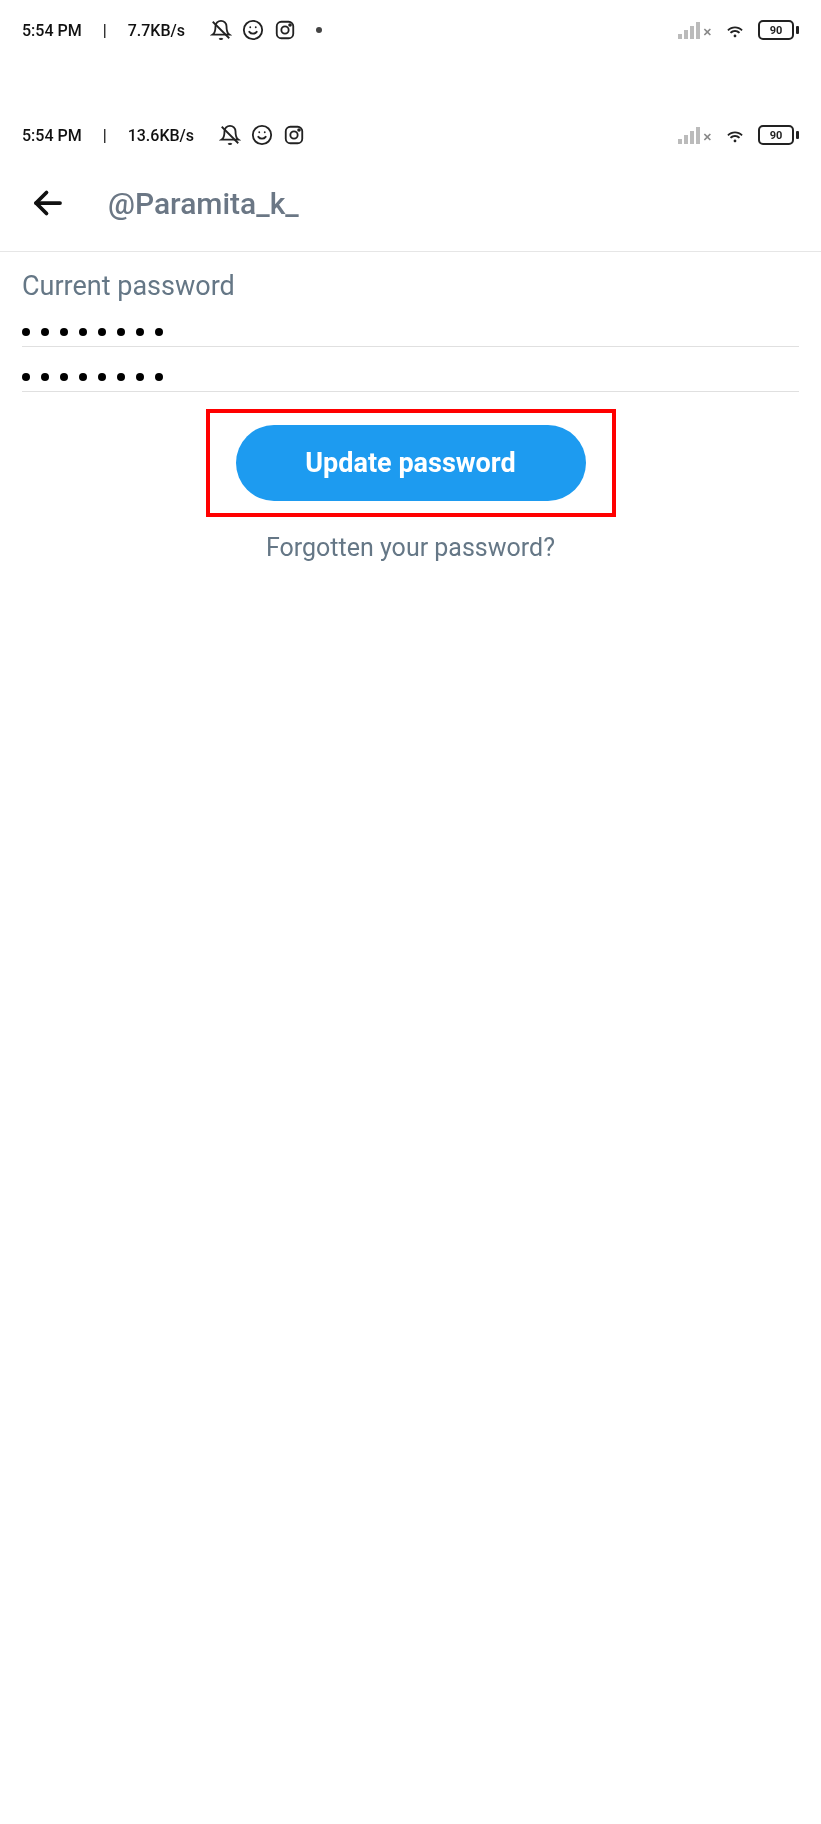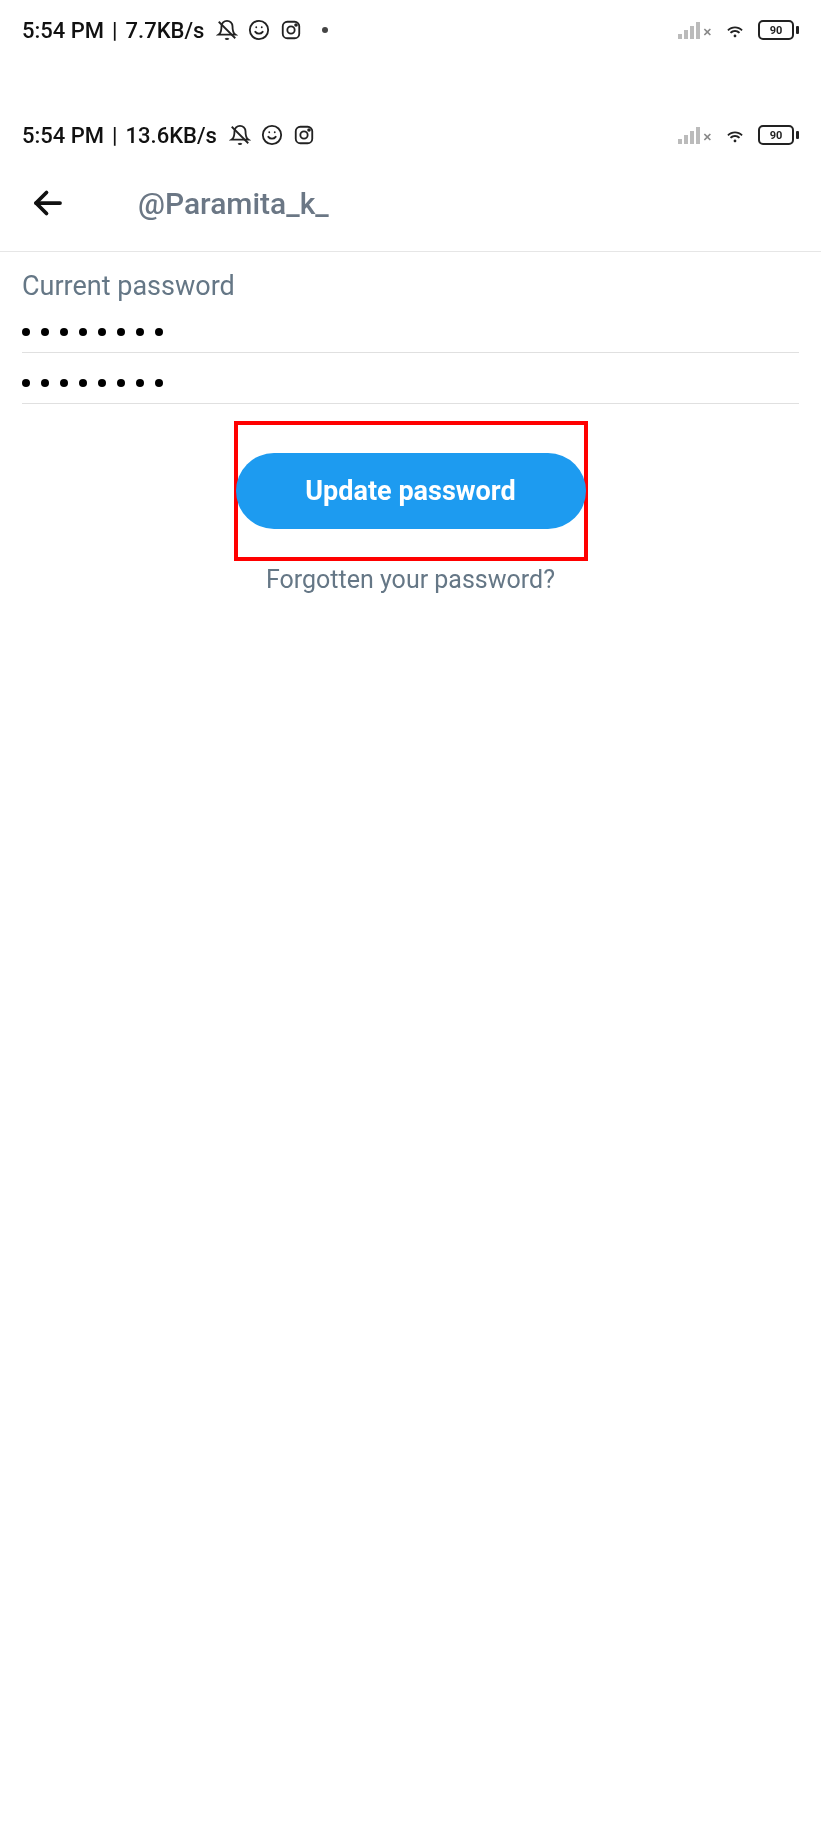--- a/index.html
+++ b/index.html
@@ -17,22 +17,22 @@
     .status-bar {
       display: flex;
       align-items: center;
       justify-content: space-between;
       padding: 8px 22px;
       height: 60px;
     }
     .status-left {
       display: flex;
       align-items: center;
-      gap: 6px;
-      font-size: 22px;
+      gap: 19px;
+      font-size: 16px;
       font-weight: 500;
       color: #111;
     }
     .status-left .sep {
       margin: 0 2px;
     }
     .status-icons-left {
       display: flex;
       align-items: center;
       gap: 10px;
@@ -92,39 +92,39 @@
       margin-left: 2px;
       border-radius: 1px;
     }
     .inner-screenshot {
       margin-top: 45px;
     }
     .header {
       display: flex;
       align-items: center;
       padding: 20px 20px 30px 30px;
-      gap: 72px;
+      gap: 42px;
       border-bottom: 1px solid #e6e6e6;
     }
     .back-arrow {
       width: 36px;
       height: 36px;
       cursor: pointer;
     }
     .username {
       font-size: 30px;
       color: #6b7785;
       font-weight: 500;
     }
     .form-section {
       padding: 18px 22px 0 22px;
     }
     .field-group {
       border-bottom: 1px solid #e0e0e0;
-      padding-bottom: 6px;
+      padding-bottom: 0;
       margin-bottom: 16px;
     }
     .field-group.active {
       border-bottom: 2px solid #1d9bf0;
     }
     .field-label {
       font-size: 27px;
       color: #657786;
       margin-bottom: 16px;
       display: block;
@@ -148,41 +148,41 @@
       background: #1d9bf0;
       margin-left: 1px;
     }
     .button-wrap {
       display: flex;
       justify-content: center;
       margin-top: 17px;
     }
     .highlight-box {
       border: 4px solid #ff0000;
-      padding: 28px;
+      padding: 12px;
       display: flex;
       justify-content: center;
-      width: 354px;
+      width: 410px;
     }
     .update-button {
       background: #1d9bf0;
       color: #fff;
       border: none;
       border-radius: 999px;
       font-size: 27px;
       font-weight: 700;
       padding: 22px 56px;
       cursor: pointer;
       min-width: 350px;
     }
     .forgot-link {
       text-align: center;
       font-size: 25px;
       color: #657786;
-      margin-top: 4px;
+      margin-top: 16px;
       cursor: pointer;
     }
     .dot-indicator {
       width: 6px;
       height: 6px;
       background: #444;
       border-radius: 50%;
       display: inline-block;
       margin-left: 10px;
     }

